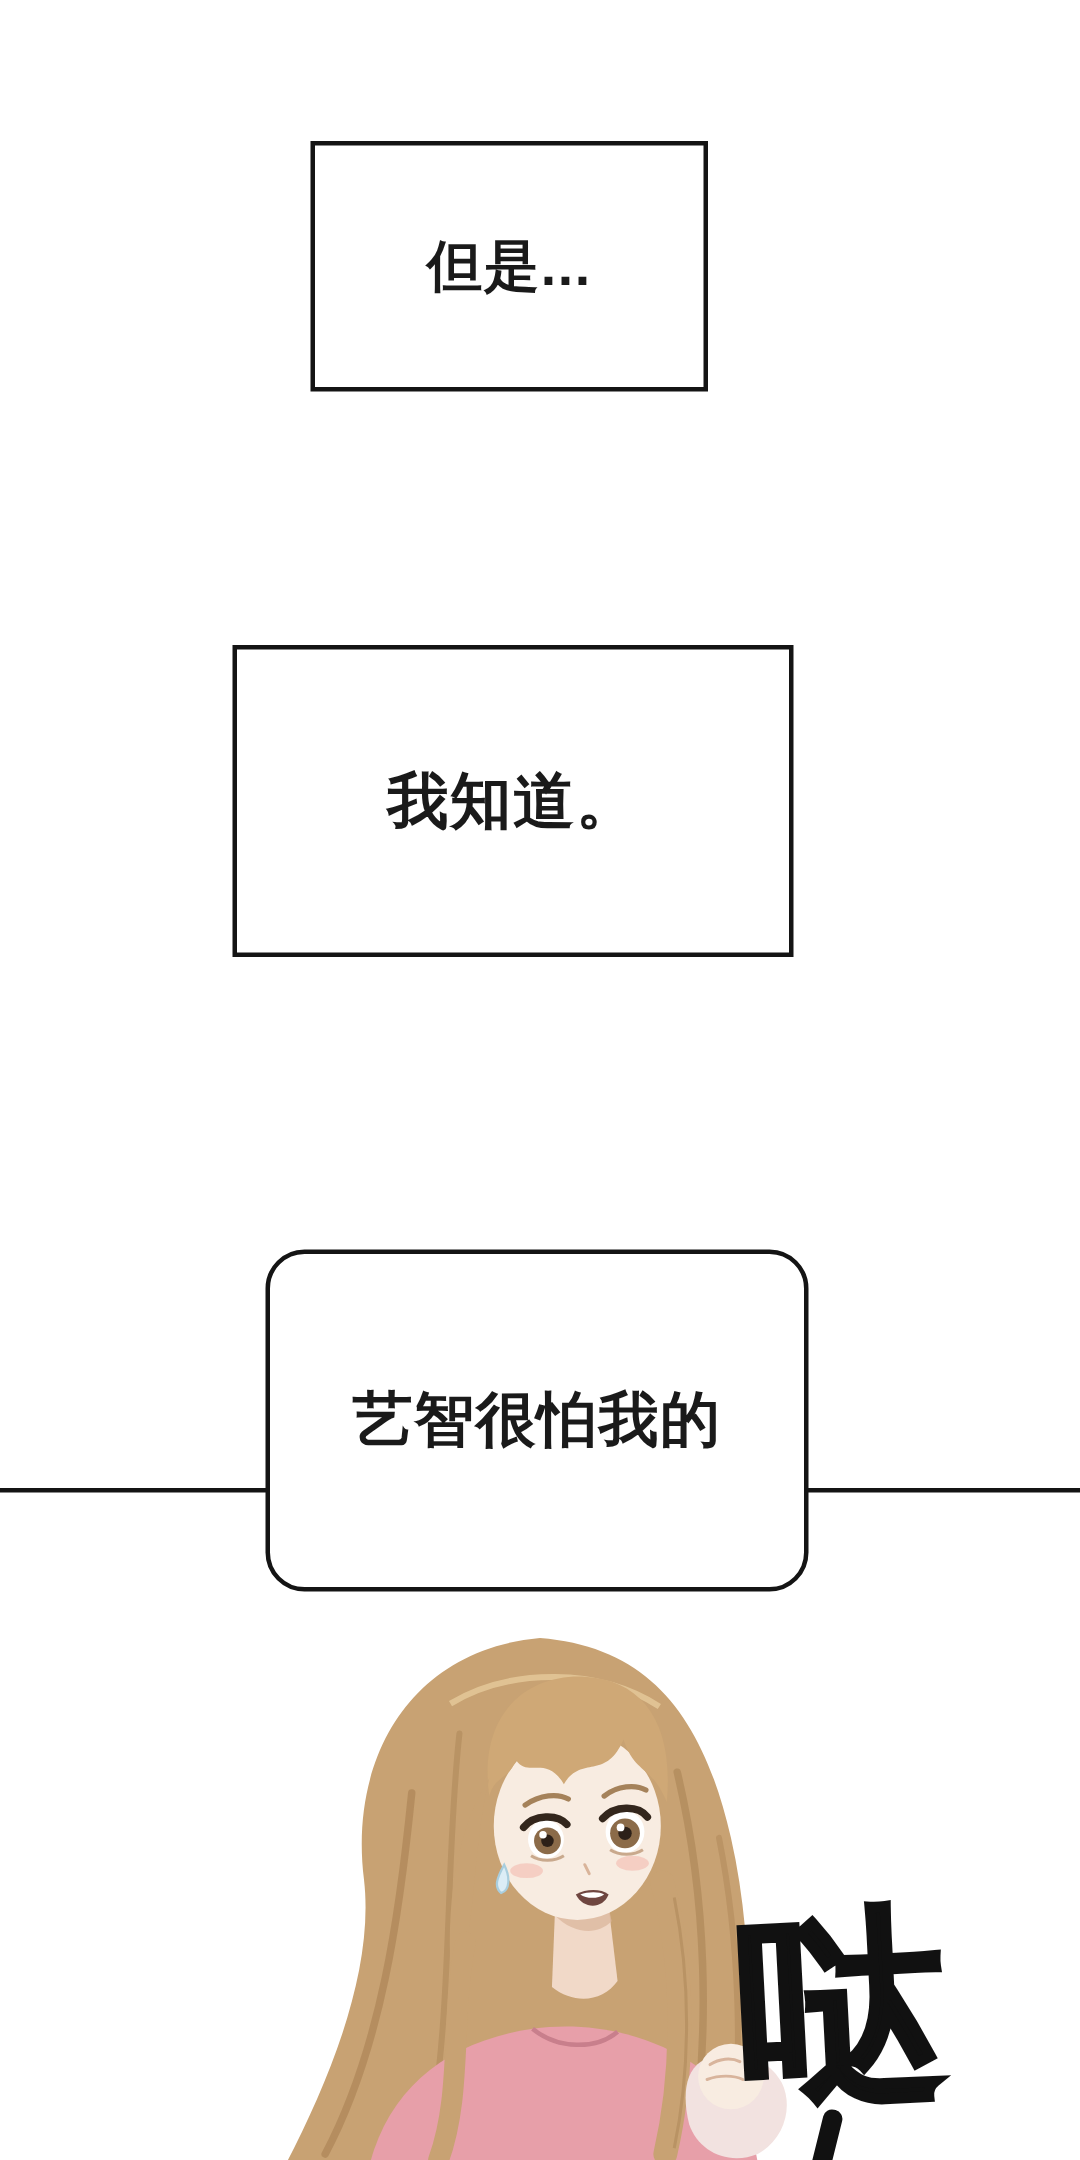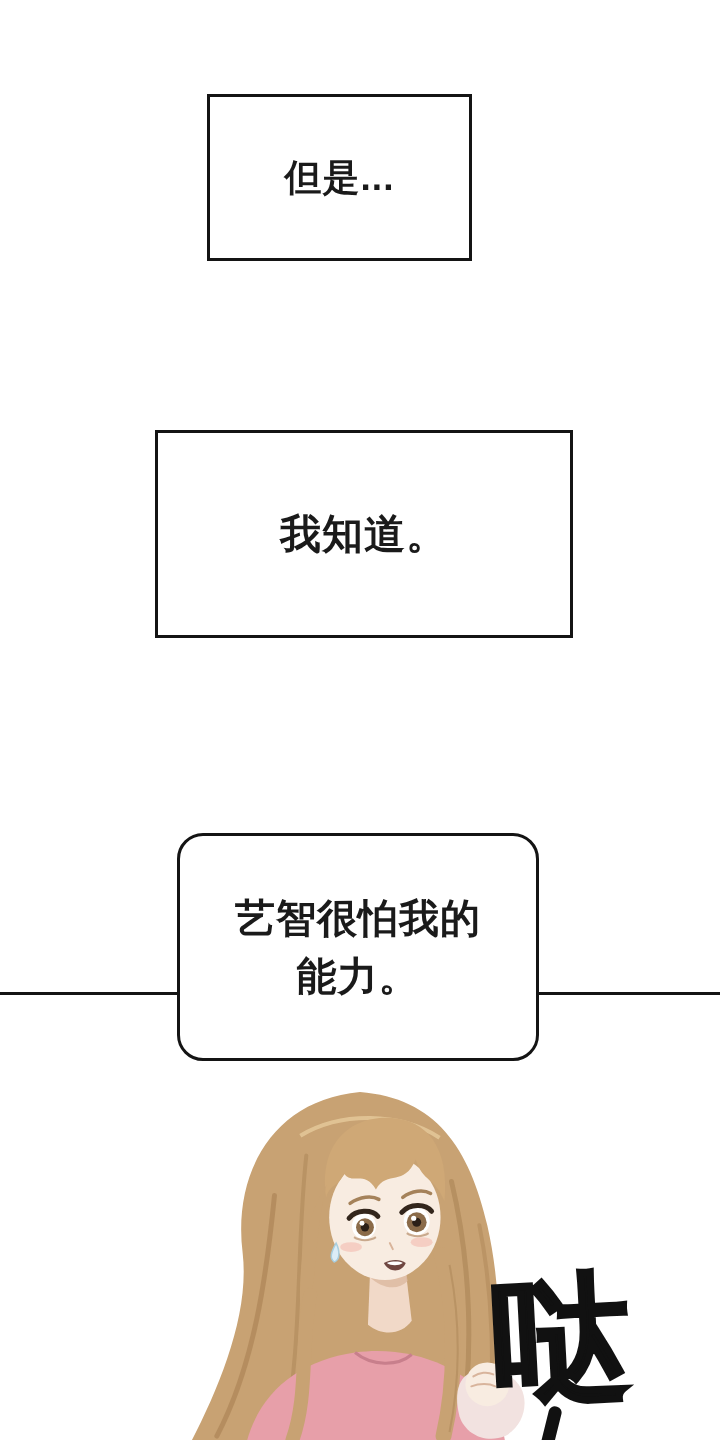--- a/index.html
+++ b/index.html
@@ -40,21 +40,21 @@
     letter-spacing: 1px;
     z-index: 2;
   }
   .caption-1 {
     left: 207px; top: 90px;
     width: 265px; height: 167px;
     font-size: 37px;
   }
   .caption-2 {
     left: 155px; top: 426px;
-    width: 418px; height: 208px;
+    width: 374px; height: 208px;
     font-size: 41px;
   }
   .caption-3 {
     left: 177px; top: 829px;
     width: 362px; height: 228px;
     font-size: 40px;
     line-height: 1.45;
     border-radius: 26px;
   }
   .illustration {
@@ -99,21 +99,20 @@
   </div>
 
   <div class="caption caption-2">
     <div>我知道。</div>
   </div>
 
   <div class="divider"></div>
 
   <div class="caption caption-3">
     <div>艺智很怕我的</div>
-    <div>能力。</div>
   </div>
 
   <svg class="illustration" viewBox="0 0 420 360" aria-hidden="true">
 
     <g>
       <path d="M210,6 C122,14 82,88 92,168 C99,228 70,300 40,358 L345,358 C352,292 354,210 338,140 C320,62 286,12 210,6 Z" fill="#c8a273"></path>
       <path d="M124,110 C116,190 104,280 66,352" stroke="#aa8355" stroke-width="5" fill="none" opacity="0.65" stroke-linecap="round"></path>
       <path d="M156,70 C146,160 152,260 134,350" stroke="#aa8355" stroke-width="4" fill="none" opacity="0.5" stroke-linecap="round"></path>
       <path d="M302,96 C322,180 324,270 312,350" stroke="#aa8355" stroke-width="5" fill="none" opacity="0.6" stroke-linecap="round"></path>
       <path d="M330,140 C344,210 346,290 338,350" stroke="#aa8355" stroke-width="4" fill="none" opacity="0.45" stroke-linecap="round"></path>

